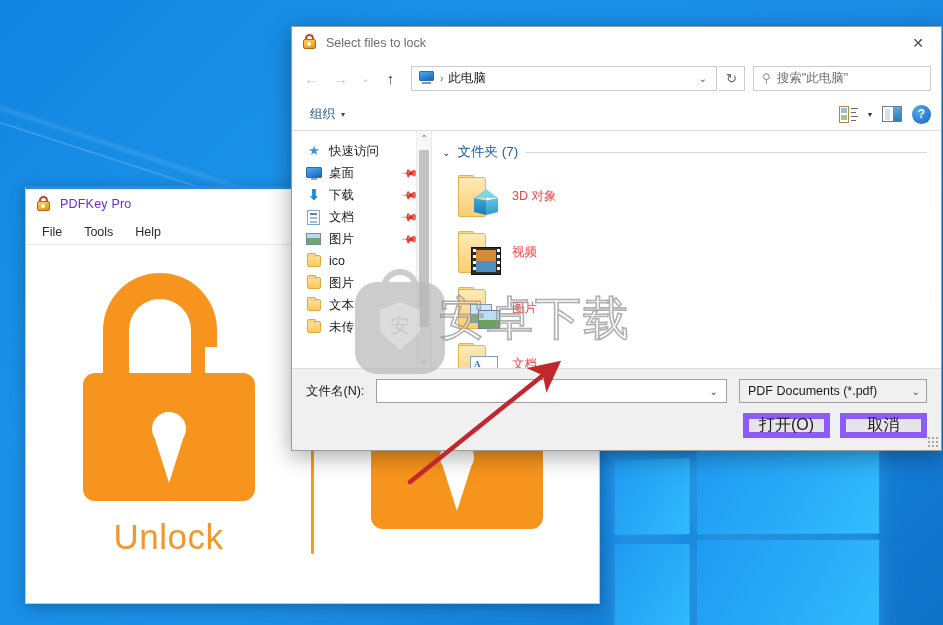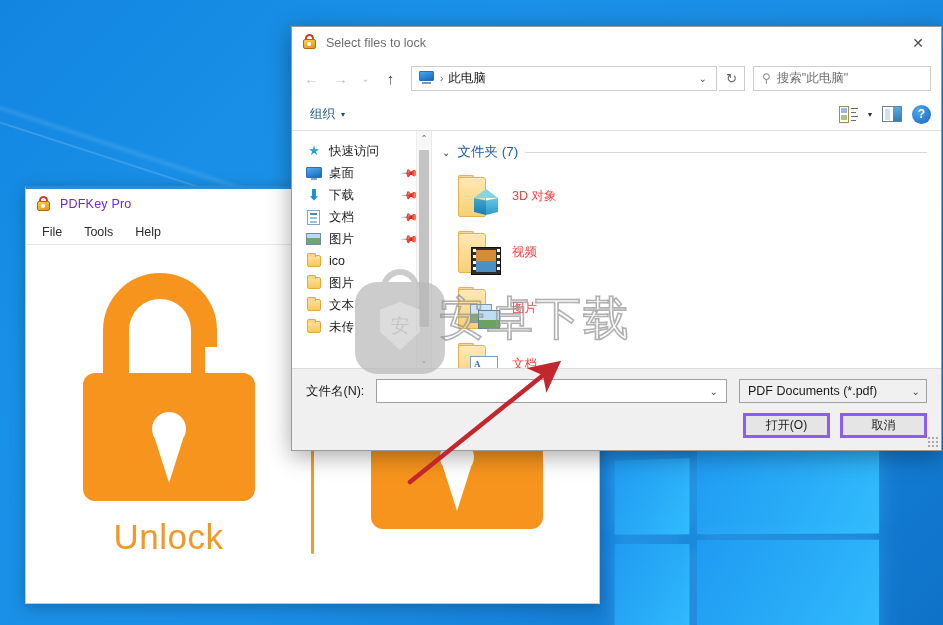--- a/index.html
+++ b/index.html
@@ -466,21 +466,21 @@
     border: 1px solid #a0a0a0; display: flex; align-items: center;
     padding: 0 6px 0 8px; flex: 0 0 auto;
   }
   #filetype-select .val { font-size: 12.5px; color: #1a1a1a; flex: 1 1 auto; }
   #filetype-select .cv { font-size: 10px; color: #4a4a4a; }
   #btn-row {
     display: flex; justify-content: flex-end; gap: 10px; margin-top: 10px;
   }
   .dlg-btn {
     width: 87px; height: 25px; background: #e5e5e5;
-    border: 3px solid #8b5cf6; font-size: 12px; color: #1a1a1a;
+    border: 6px solid #8b5cf6; font-size: 16px; color: #1a1a1a;
     display: flex; align-items: center; justify-content: center; cursor: default;
   }
   #resize-grip {
     position: absolute; right: 3px; bottom: 3px; width: 11px; height: 11px;
     background-image:
       radial-gradient(circle, #a8a8a8 1px, transparent 1.2px);
     background-size: 4px 4px;
   }
 
   

